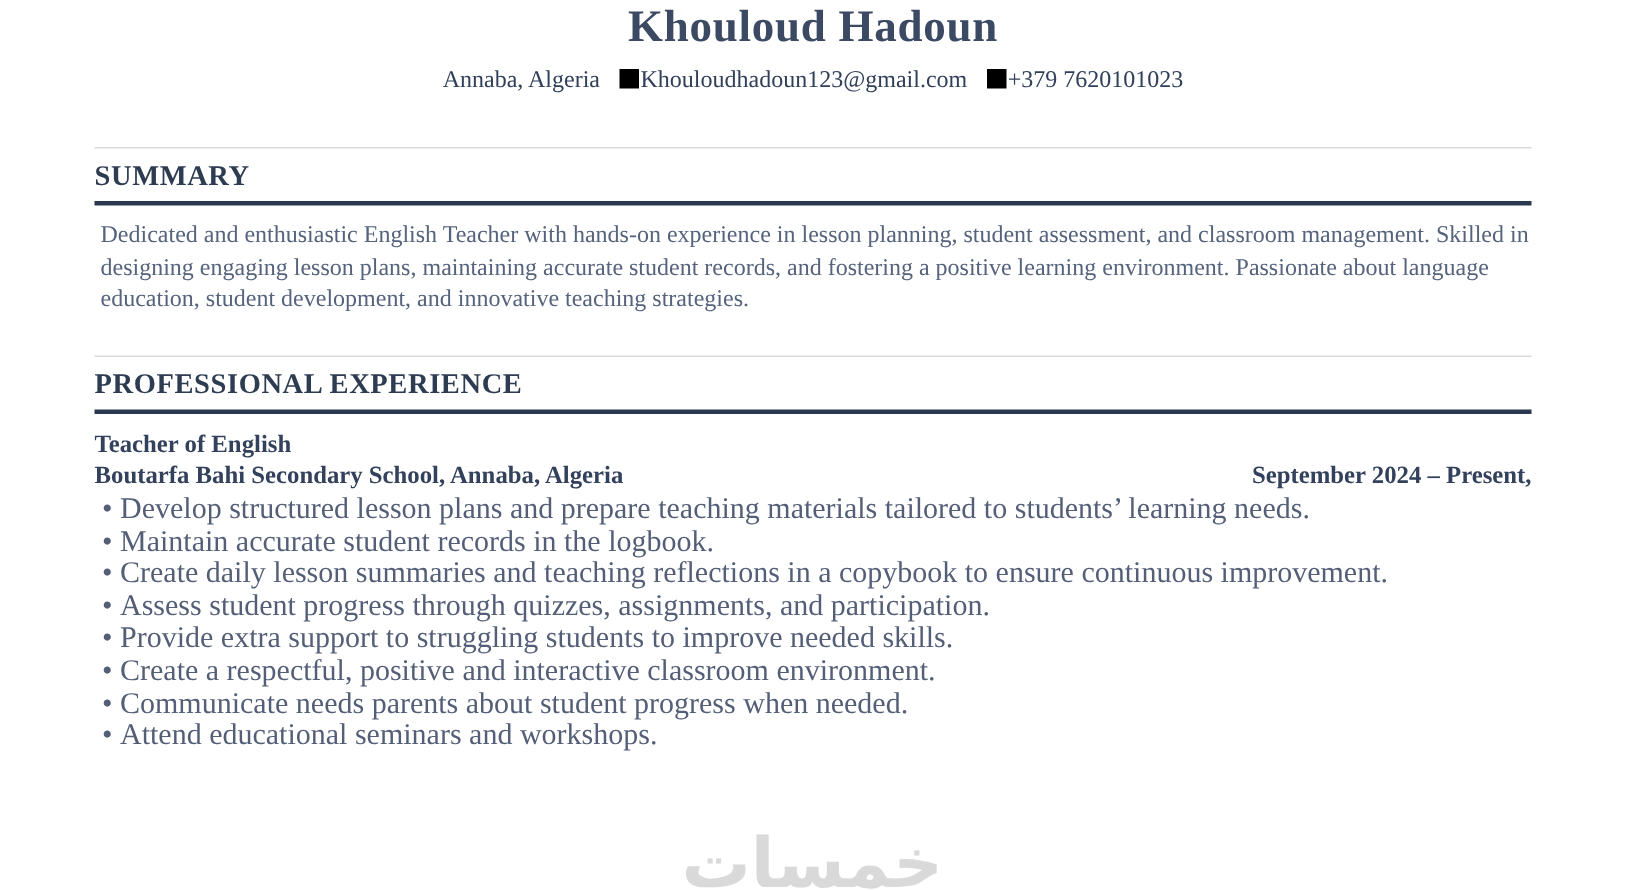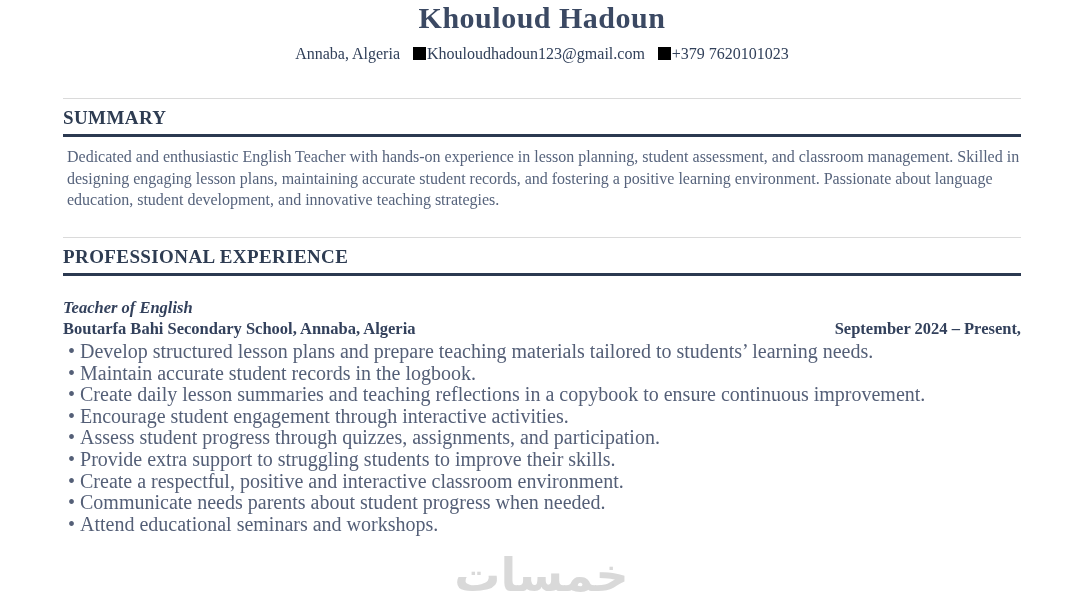--- a/index.html
+++ b/index.html
@@ -63,26 +63,25 @@
     border-bottom: 3px solid #2b3950;
   }
   .summary-text {
     margin: 9px 0 0 4px;
     font-size: 16px;
     line-height: 21.5px;
     color: #56637c;
   }
   
   .job-title {
-    margin-top: 21px;
+    margin-top: 9px;
     font-size: 16.5px;
     line-height: 21px;
     font-weight: bold;
     color: #33415c;
-    font-style: italic;
   }
   .job-row {
     display: flex;
     justify-content: space-between;
     align-items: baseline;
     font-size: 16.5px;
     line-height: 21.5px;
     font-weight: bold;
     color: #33415c;
     gap: 28px;
@@ -139,23 +138,22 @@
     <div>
       <div class="job-title">Teacher of English</div>
       <div class="job-row">
         <span>Boutarfa Bahi Secondary School, Annaba, Algeria</span>
         <span>September 2024 – Present,</span>
       </div>
       <ul class="bullet-list">
         <li>Develop structured lesson plans and prepare teaching materials tailored to students’ learning needs.</li>
         <li>Maintain accurate student records in the logbook.</li>
         <li>Create daily lesson summaries and teaching reflections in a copybook to ensure continuous improvement.</li>
-        <li>Encourage student engagement through interactive activities.</li>
         <li>Assess student progress through quizzes, assignments, and participation.</li>
-        <li>Provide extra support to struggling students to improve their skills.</li>
+        <li>Provide extra support to struggling students to improve needed skills.</li>
         <li>Create a respectful, positive and interactive classroom environment.</li>
         <li>Communicate needs parents about student progress when needed.</li>
         <li>Attend educational seminars and workshops.</li>
       </ul>
     </div>
   </section>
 
 </div>
 
 <div class="watermark">خمسات</div>

